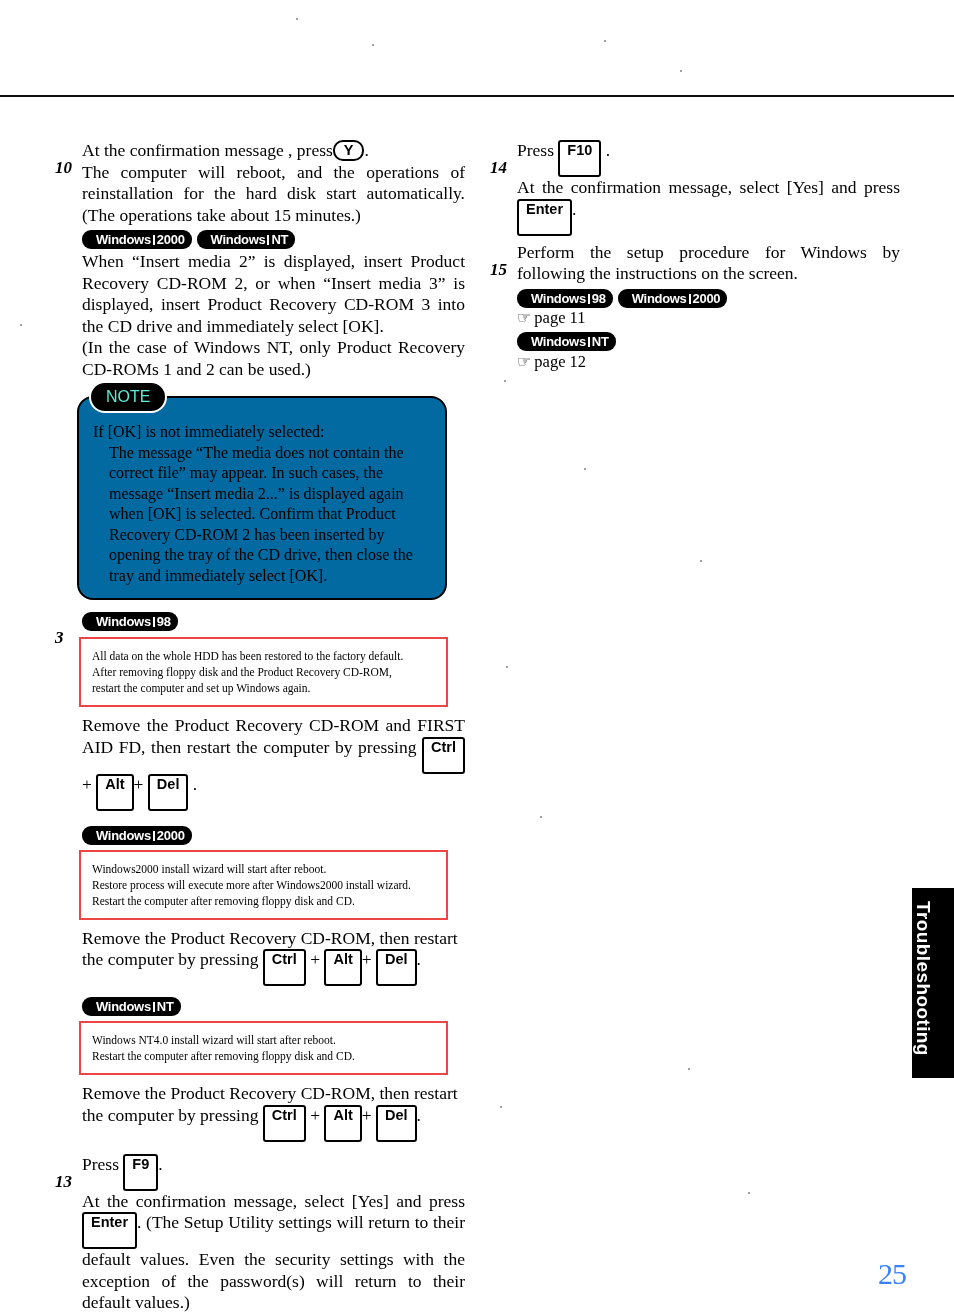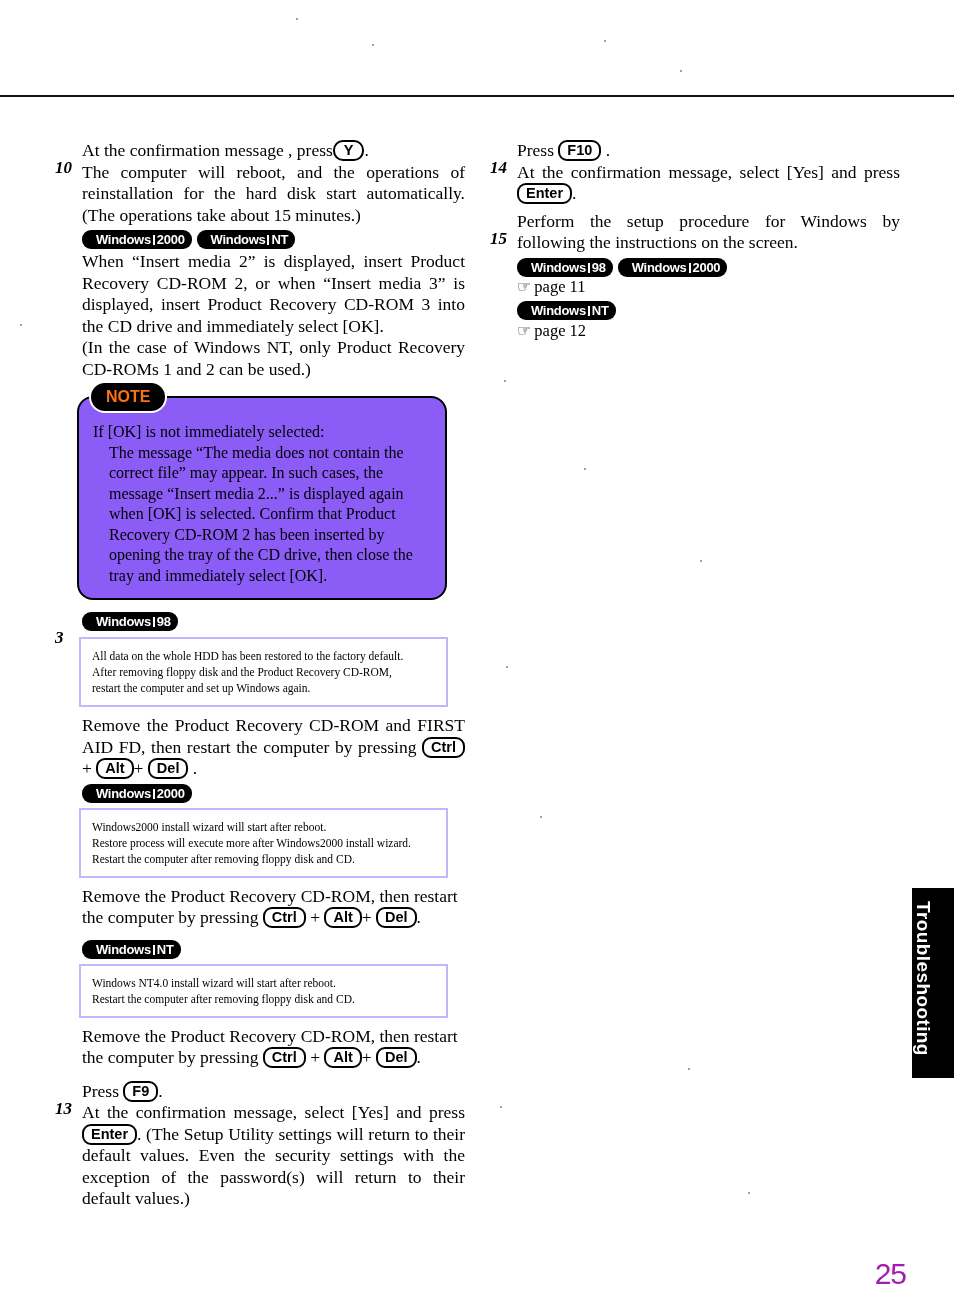--- a/index.html
+++ b/index.html
@@ -63,22 +63,22 @@
     font-size: 17.5px;
     line-height: 21.5px;
     margin: 0;
   }
   .para.justify { text-align: justify; }
 
   
   .key {
     display: inline-block;
     border: 2px solid #000;
-    border-radius: 9px;
-    padding: 0px 7px 1px 7px;
+    border-radius: 3px;
+    padding: 0px 7px 17px 7px;
     font-family: "Liberation Sans", sans-serif;
     font-weight: bold;
     font-size: 14.5px;
     line-height: 16px;
     background: #ffffff;
     color: #000000;
     vertical-align: 1px;
     white-space: nowrap;
   }
   .key.round {
@@ -117,48 +117,48 @@
   
   .note-wrap {
     position: relative;
     margin: 16px 0 10px 22px;
     width: 370px;
   }
   .note-box {
     border: 2px solid #000;
     border-radius: 16px;
     padding: 24px 14px 12px 14px;
-    background: #8b5cf6;
+    background: #0369a1;
   }
   .note-tag {
     position: absolute;
     left: 14px;
     top: -13px;
     background: #000;
-    color: #f97316;
+    color: #5eead4;
     border: 3px solid #000;
     border-radius: 14px;
     font-family: "Liberation Sans", sans-serif;
-    font-weight: bold;
+    font-weight: normal;
     font-size: 16px;
     line-height: 19px;
     padding: 1px 12px 2px 12px;
     box-shadow: 0 0 0 2px #ffffff;
   }
   .note-line {
     font-size: 16px;
     line-height: 20.5px;
   }
   .note-indent {
     margin-left: 16px;
   }
 
   
   .msgbox {
-    border: 2px solid #c4b5fd;
+    border: 2px solid #ef4444;
     margin: 5px 0 8px 24px;
     padding: 9px 10px 9px 11px;
     width: 344px;
     background: #ffffff;
   }
   .msgbox p {
     margin: 0;
     font-size: 11.5px;
     line-height: 16px;
     font-family: "Liberation Serif", serif;
@@ -204,24 +204,24 @@
     letter-spacing: 0.4px;
     text-align: center;
     padding-top: 13px;
   }
 
   
   .folio {
     position: absolute;
     right: 48px;
     bottom: 22px;
-    font-family: Liberation Sans, sans-serif;
+    font-family: Liberation Serif, serif;
     font-size: 30px;
     font-weight: normal;
-    color: #a21caf;
+    color: #3b82f6;
     letter-spacing: -1px;
   }
 
   
   .speck {
     position: absolute;
     background: #808080;
     width: 2px;
     height: 2px;
     border-radius: 50%;
@@ -283,21 +283,21 @@
     <div class="msgbox">
       <p>All data on the whole HDD has been restored to the factory default.</p>
       <p>After removing floppy disk and the Product Recovery CD-ROM,</p>
       <p>restart the computer and set up Windows again.</p>
     </div>
 
     <div style="margin-left:27px;">
       <p class="para justify"><span>Remove the Product Recovery CD-ROM and FIRST AID FD, then restart the computer by pressing</span> <span class="key">Ctrl</span> <span>+</span> <span class="key">Alt</span><span>+</span> <span class="key">Del</span> <span>.</span></p>
     </div>
 
-    <div class="badge-row" style="margin-left:27px;margin-top:3px;">
+    <div class="badge-row" style="margin-left:27px;margin-top:14px;">
       <span class="osbadge"><span>Windows</span><span class="sep"></span><span>2000</span></span>
     </div>
 
     <div class="msgbox">
       <p>Windows2000 install wizard will start after reboot.</p>
       <p>Restore process will execute more after Windows2000 install wizard.</p>
       <p>Restart the computer after removing floppy disk and CD.</p>
     </div>
 
     <div style="margin-left:27px;">

